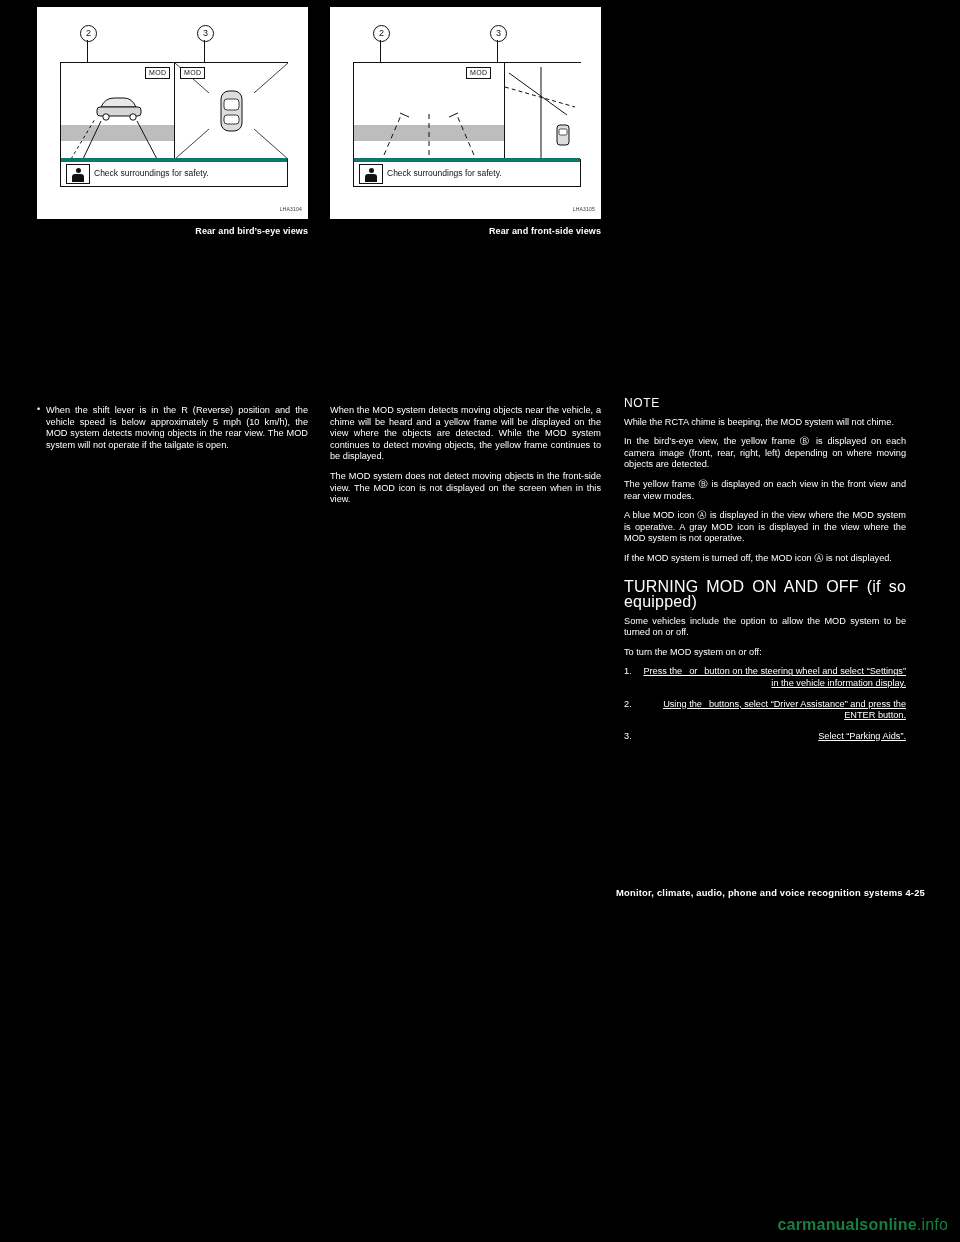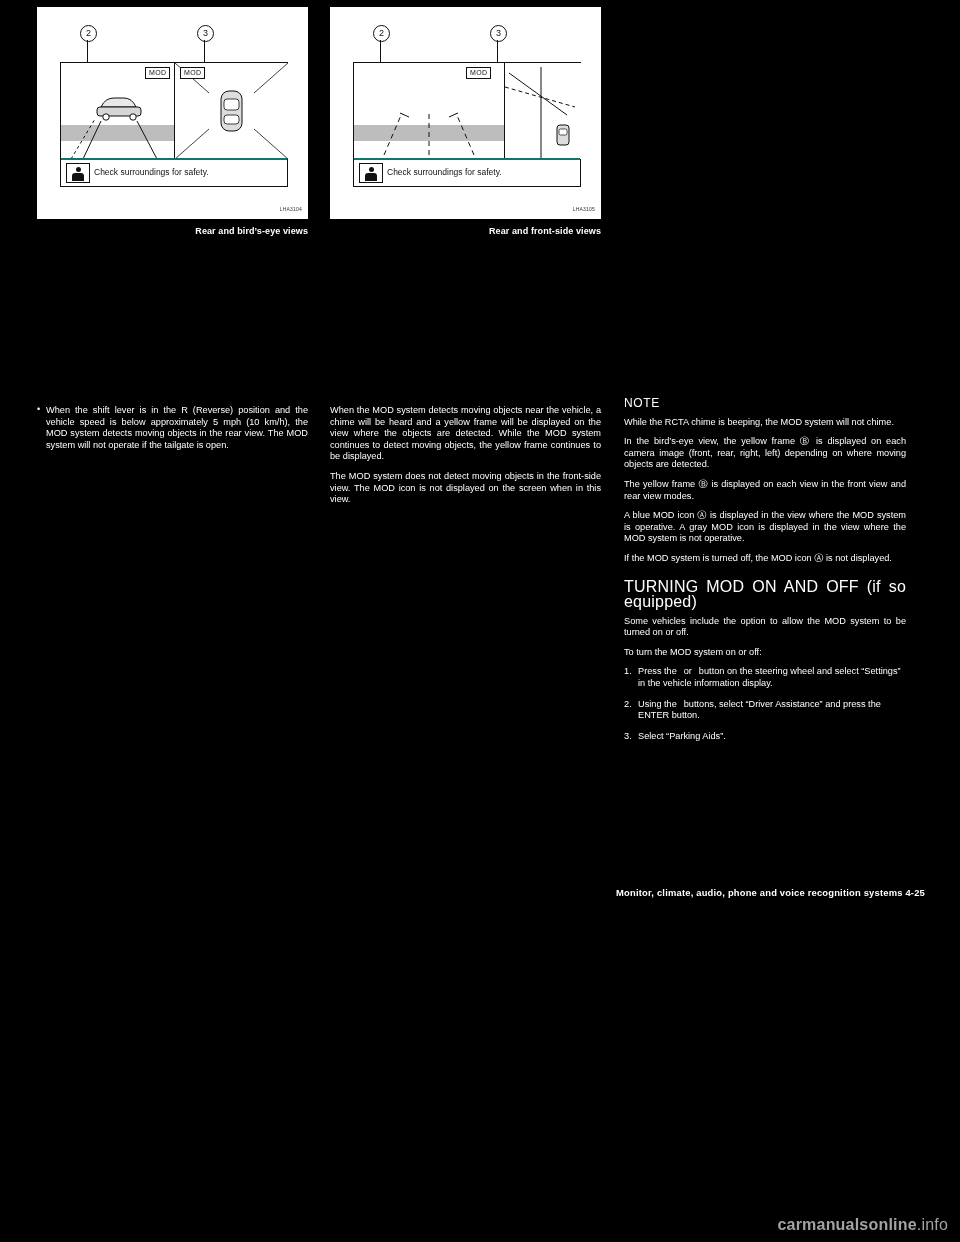--- a/index.html
+++ b/index.html
@@ -94,21 +94,21 @@
   .screen {
     position: absolute;
     border: 1px solid #111;
     background: #fff;
     box-sizing: border-box;
   }
   .msg-bar {
     position: absolute;
     left: 0; right: 0; bottom: 0;
     height: 28px;
-    border-top: 2px solid #0f766e;
+    border-top: 4px solid #0f766e;
     background: #fff;
     display: flex;
     align-items: center;
     box-sizing: border-box;
   }
   .msg-icon {
     width: 24px;
     height: 20px;
     margin: 0 4px 0 5px;
     border: 1px solid #111;
@@ -171,21 +171,22 @@
     position: absolute;
     left: 0;
     top: -1px;
     font-size: 9px;
   }
   ol.num { margin: 0; padding: 0; list-style: none; counter-reset: st; }
   ol.num li {
     position: relative;
     padding-left: 14px;
     margin-bottom: 9px;
-    text-align: left;
+    text-align: right;
+    text-decoration: underline;
   }
   ol.num li:before {
     counter-increment: st;
     content: counter(st) ".";
     position: absolute;
     left: 0;
     top: 0;
   }
   .note-head {
     font-size: 12px;
@@ -204,21 +205,21 @@
     top: 887px;
     color: #fff;
     font-size: 9.4px;
     font-weight: bold;
     letter-spacing: 0.2px;
   }
   .watermark {
     position: absolute;
     right: 12px;
     bottom: 8px;
-    color: #a3a3a3;
+    color: #15803d;
     font-size: 16px;
     letter-spacing: 0.2px;
     font-family: "Liberation Sans", sans-serif;
   }
   .watermark .b { font-weight: bold; }
 </style>
 </head>
 <body>
 
 <div class="page">

